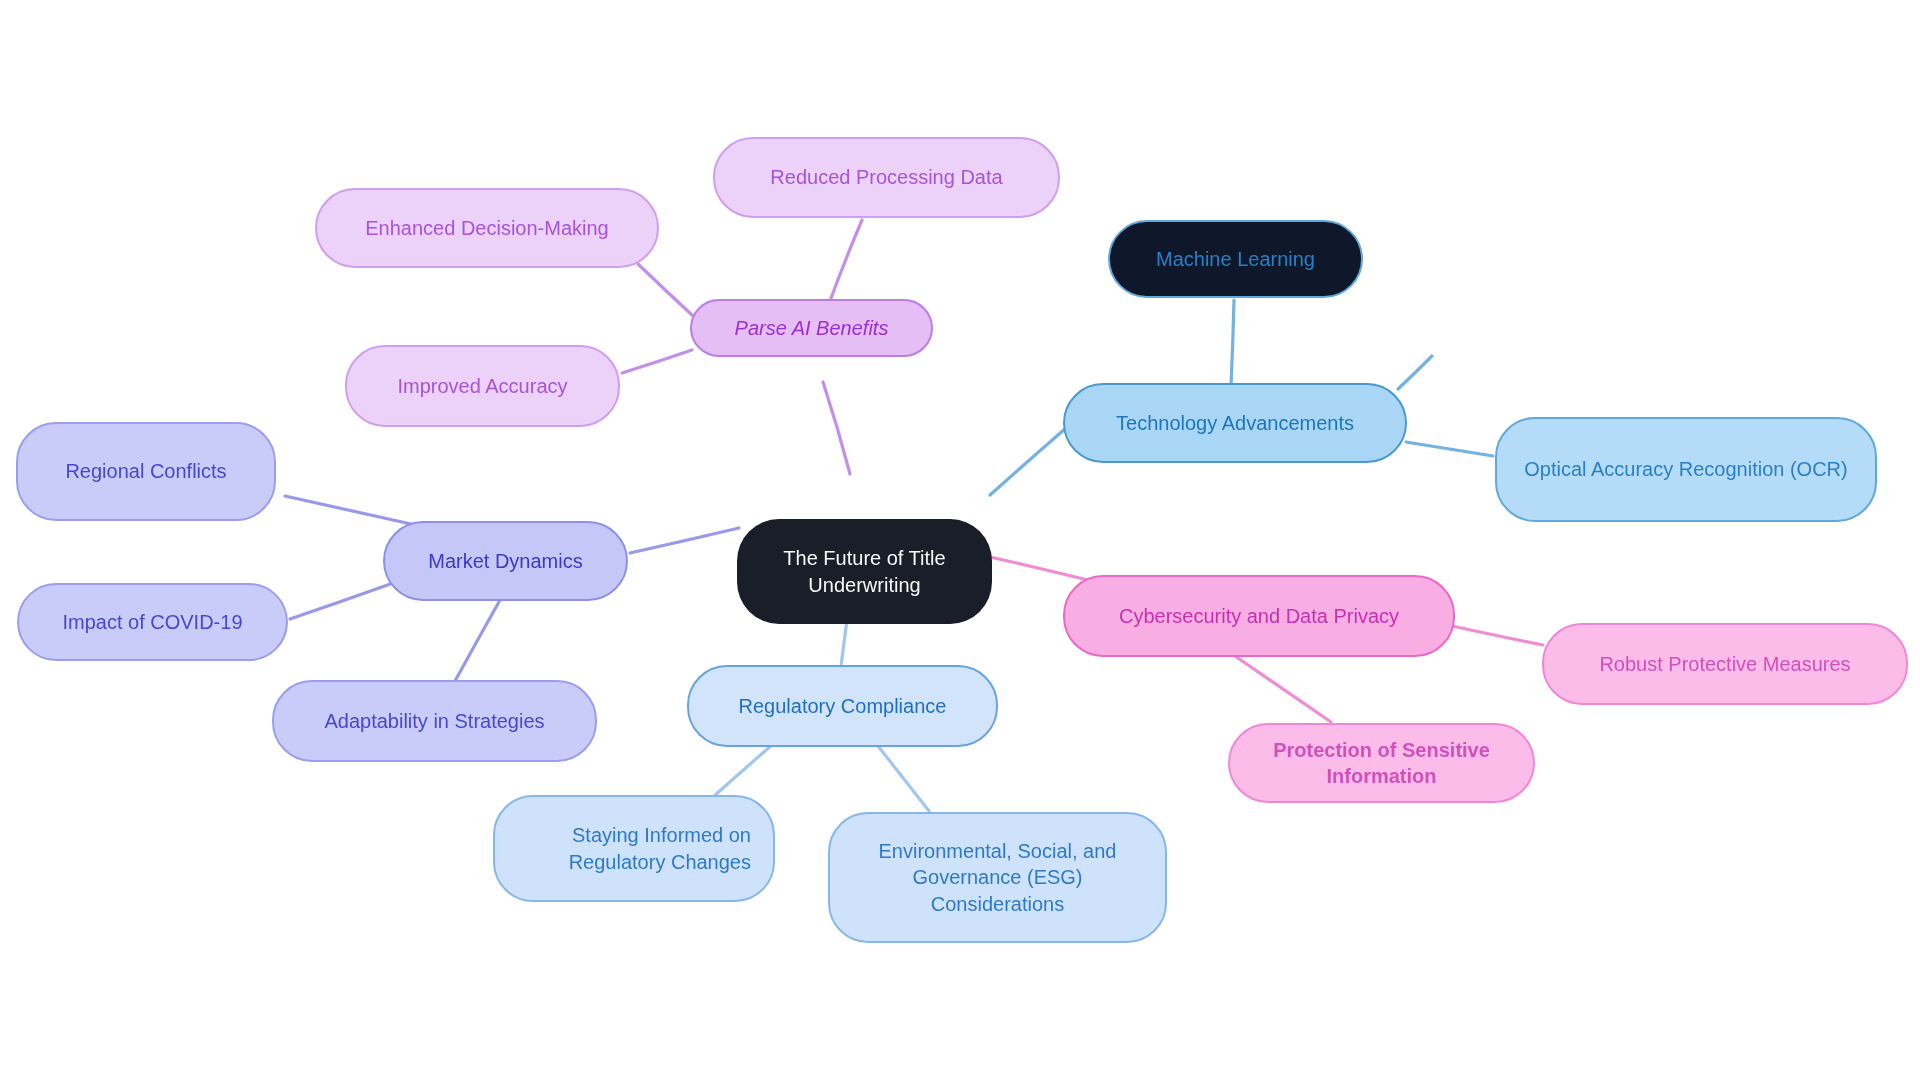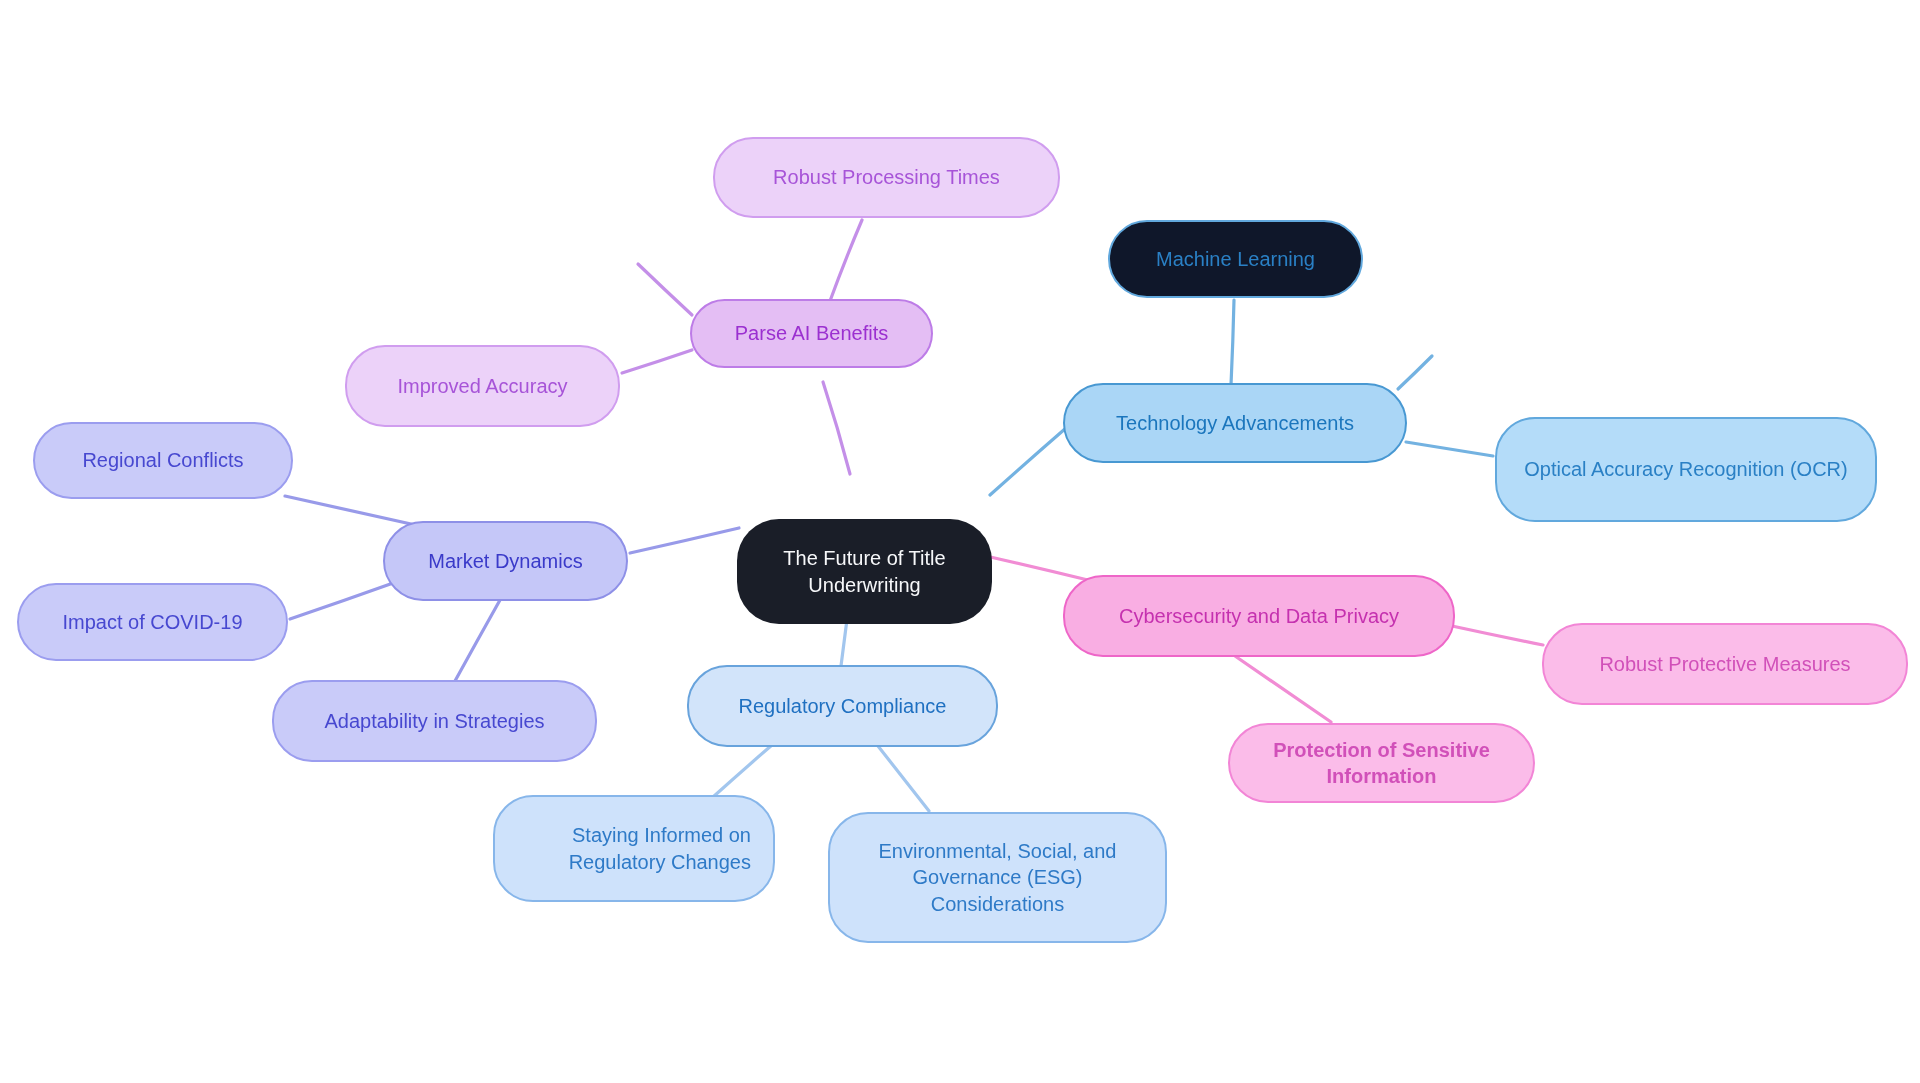--- a/index.html
+++ b/index.html
@@ -78,44 +78,47 @@
 
     <path d="M 986 556 Q 1038 568 1092 581" style="stroke: rgb(241, 140, 212);"></path>
     <path d="M 1452 626 Q 1498 636 1543 645" style="stroke: rgb(241, 140, 212);"></path>
     <path d="M 1235 656 Q 1283 689 1331 722" style="stroke: rgb(241, 140, 212);"></path>
   </svg>
 
   <div class="node root" style="left: 737px; top: 472px; width: 255px; height: 105px; background-color: rgb(26, 30, 40); color: rgb(247, 248, 250); margin-top: 47px;">
     <span class="label">The Future of Title Underwriting</span>
   </div>
 
-  <div class="node" style="left: 690px; top: 299px; width: 243px; height: 69px; background-color: rgb(228, 190, 244); border-color: rgb(189, 124, 231); color: rgb(155, 48, 208);">
+  <div class="node" style="left: 690px; top: 299px; width: 243px; height: 58px; background-color: rgb(228, 190, 244); border-color: rgb(189, 124, 231); color: rgb(155, 48, 208); font-style: italic;">
     <span class="label">Parse AI Benefits</span>
   </div>
   <div class="node" style="left: 713px; top: 137px; width: 347px; height: 81px; background-color: rgb(236, 210, 249); border-color: rgb(208, 157, 239); color: rgb(167, 84, 216);">
-    <span class="label">Robust Processing Times</span>
+    <span class="label">Reduced Processing Data</span>
+  </div>
+  <div class="node" style="left: 315px; top: 188px; width: 344px; height: 80px; background-color: rgb(236, 210, 249); border-color: rgb(208, 157, 239); color: rgb(167, 84, 216);">
+    <span class="label">Enhanced Decision-Making</span>
   </div>
   <div class="node" style="left: 345px; top: 345px; width: 275px; height: 82px; background-color: rgb(236, 210, 249); border-color: rgb(208, 157, 239); color: rgb(167, 84, 216);">
     <span class="label">Improved Accuracy</span>
   </div>
 
   <div class="node" style="left: 1063px; top: 383px; width: 344px; height: 80px; background-color: rgb(170, 214, 246); border-color: rgb(72, 152, 210); color: rgb(27, 118, 189);">
     <span class="label">Technology Advancements</span>
   </div>
   <div class="node" style="left: 1108px; top: 220px; width: 255px; height: 78px; background-color: #0f172a; border-color: rgb(97, 168, 221); color: rgb(42, 128, 197);">
     <span class="label">Machine Learning</span>
   </div>
   <div class="node" style="left: 1495px; top: 417px; width: 382px; height: 105px; background-color: rgb(180, 220, 249); border-color: rgb(97, 168, 221); color: rgb(42, 128, 197);">
     <span class="label">Optical Accuracy Recognition (OCR)</span>
   </div>
 
   <div class="node" style="left: 383px; top: 521px; width: 245px; height: 80px; background-color: rgb(197, 199, 248); border-color: rgb(142, 144, 231); color: rgb(58, 58, 201);">
     <span class="label">Market Dynamics</span>
   </div>
-  <div class="node" style="left: 33px; top: 422px; width: 260px; height: 77px; background-color: rgb(201, 203, 249); border-color: rgb(155, 157, 239); color: rgb(71, 72, 208);">
+  <div class="node" style="left: 16px; top: 422px; width: 260px; height: 99px; background-color: rgb(201, 203, 249); border-color: rgb(155, 157, 239); color: rgb(71, 72, 208);">
     <span class="label">Regional Conflicts</span>
   </div>
   <div class="node" style="left: 17px; top: 583px; width: 271px; height: 78px; background-color: rgb(201, 203, 249); border-color: rgb(155, 157, 239); color: rgb(71, 72, 208);">
     <span class="label">Impact of COVID-19</span>
   </div>
   <div class="node" style="left: 272px; top: 680px; width: 325px; height: 82px; background-color: rgb(201, 203, 249); border-color: rgb(155, 157, 239); color: rgb(71, 72, 208);">
     <span class="label">Adaptability in Strategies</span>
   </div>
 
   <div class="node" style="left: 687px; top: 665px; width: 311px; height: 82px; background-color: rgb(210, 228, 250); border-color: rgb(104, 163, 220); color: rgb(31, 112, 193);">

